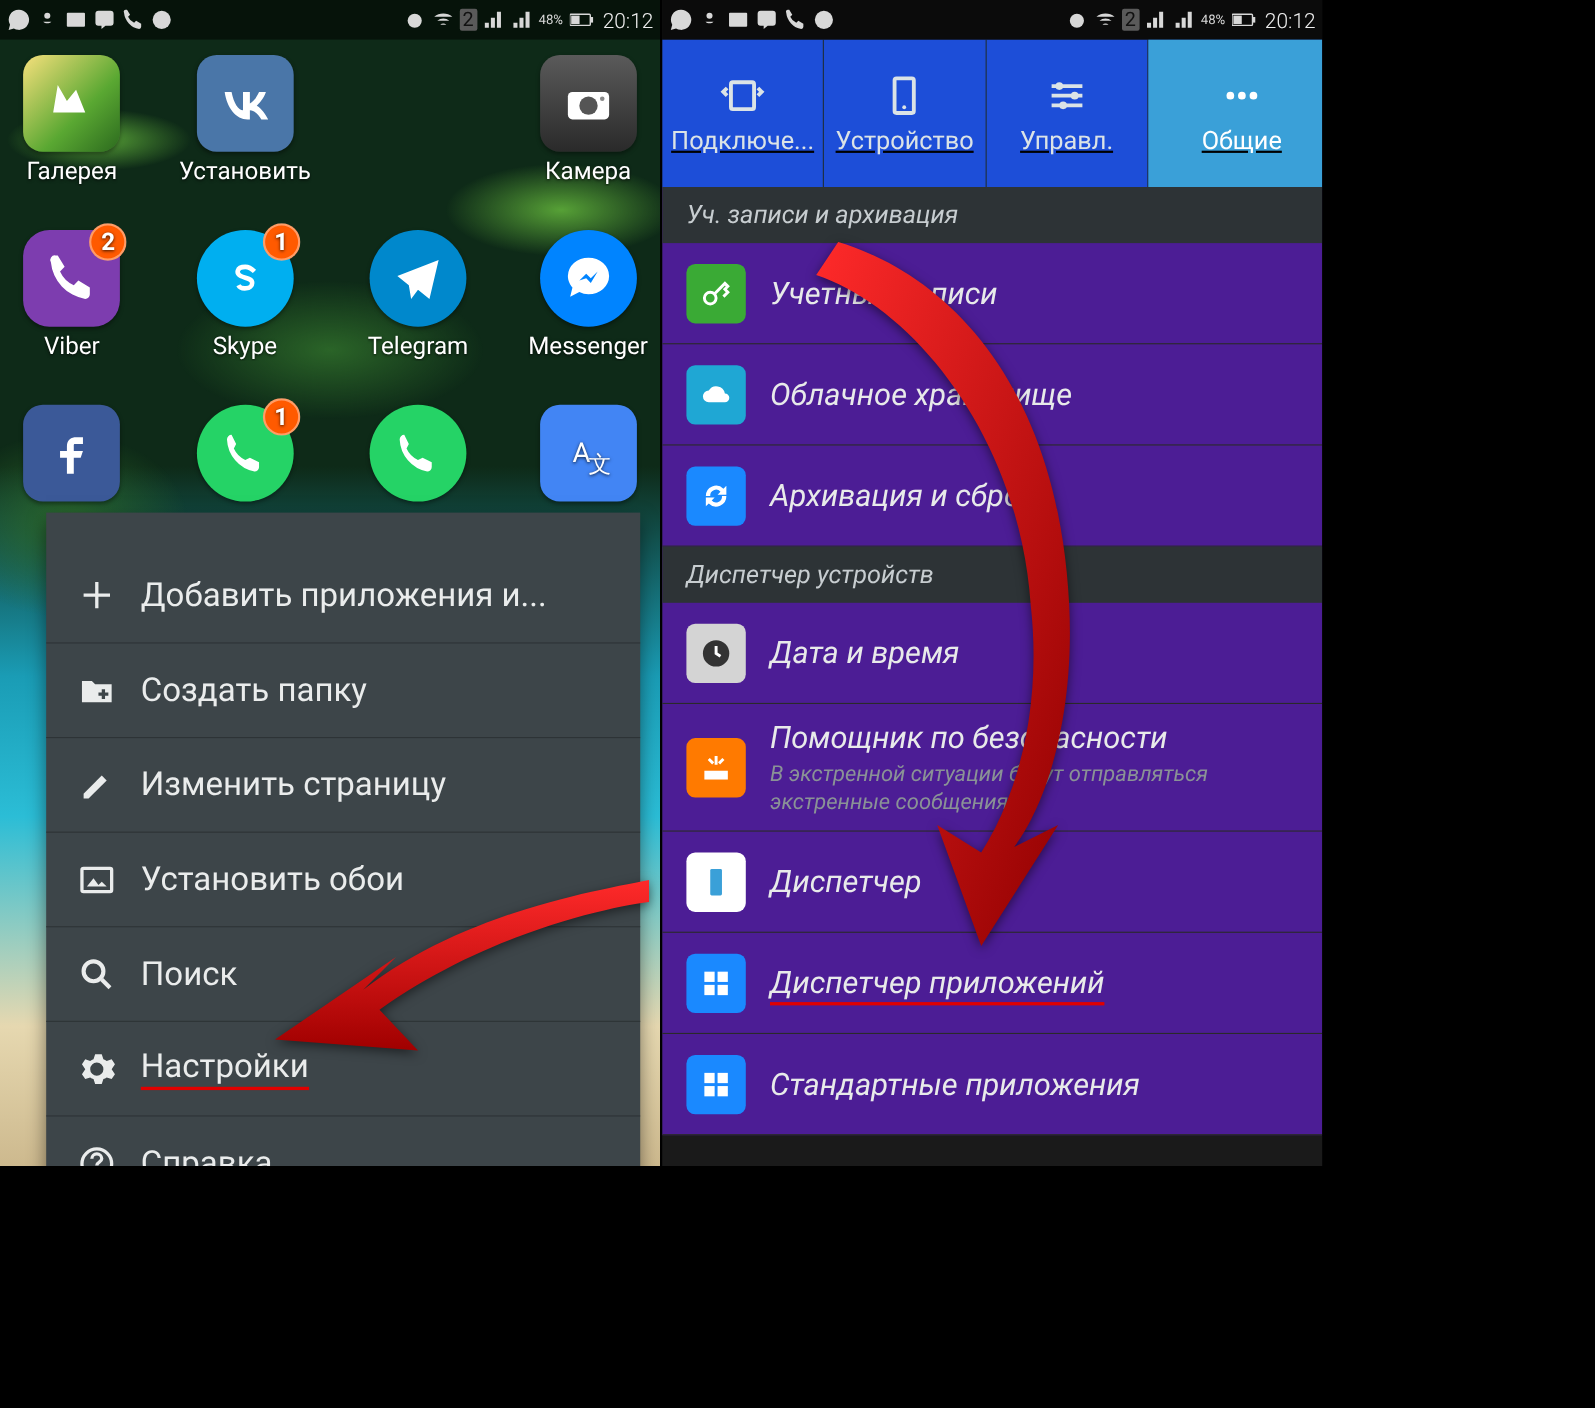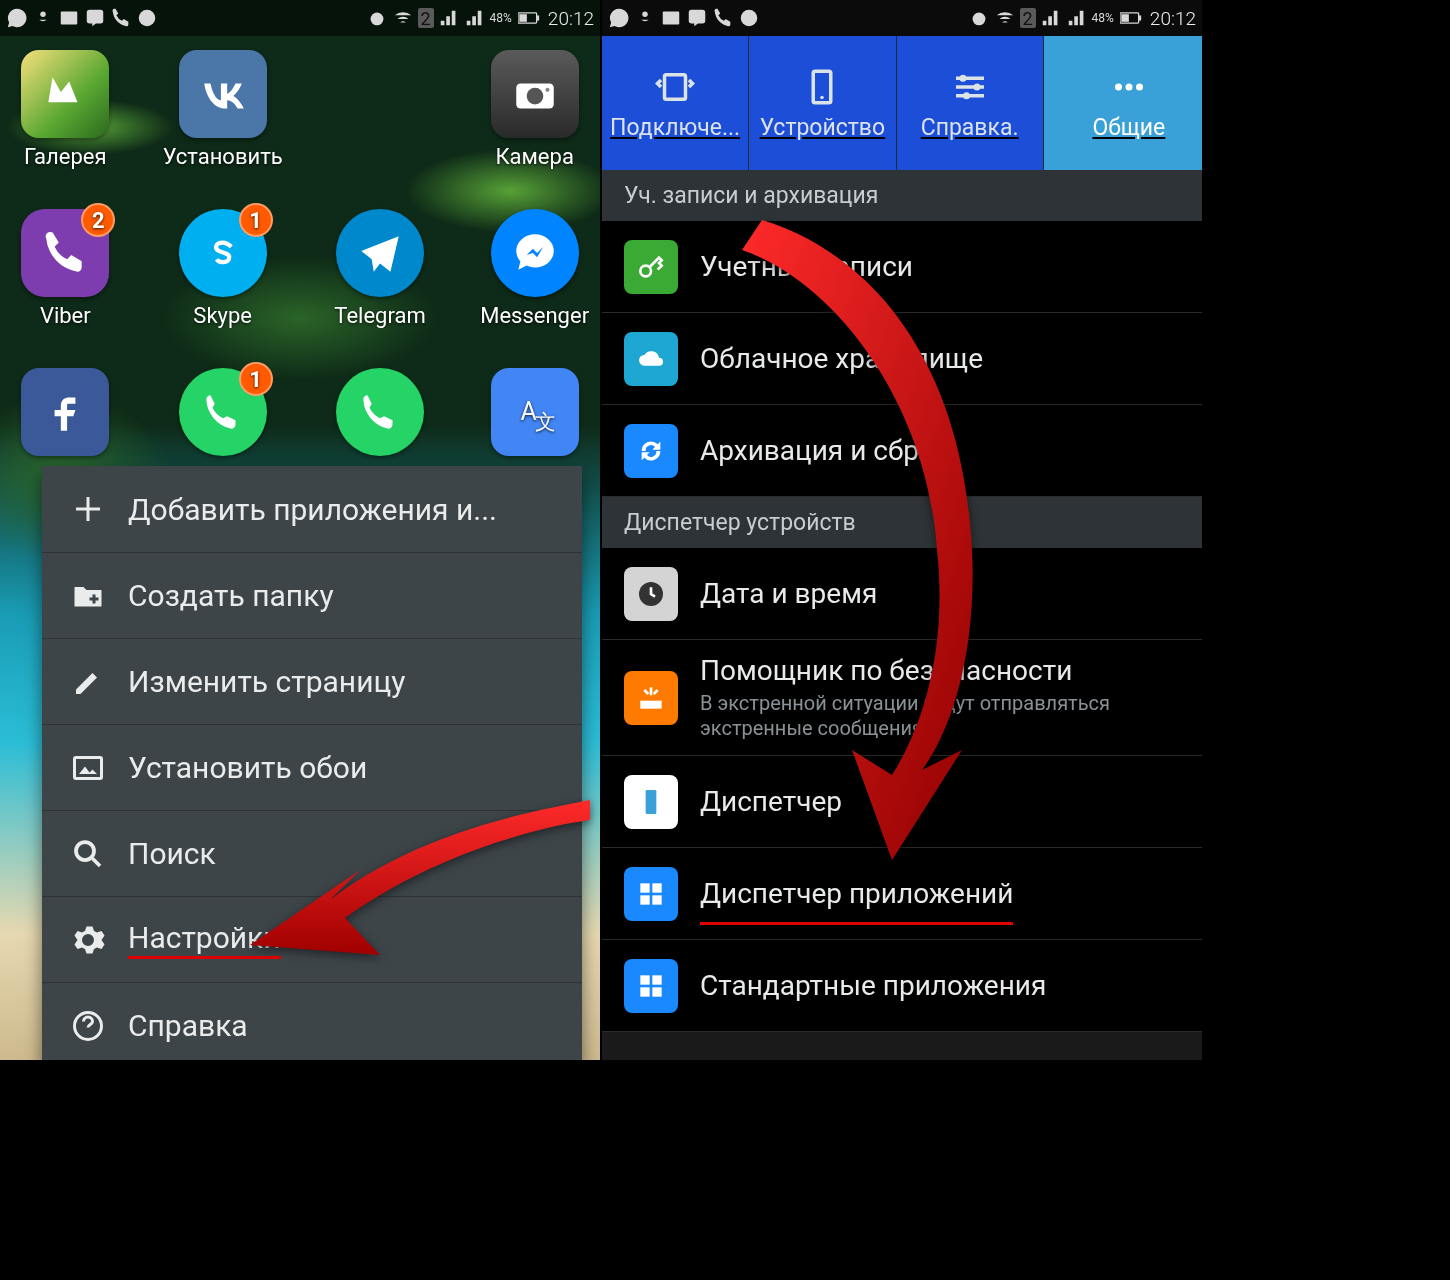--- a/index.html
+++ b/index.html
@@ -104,37 +104,37 @@
     background:#3d4549;
     z-index:10;
     box-shadow: 0 8px 16px rgba(0,0,0,0.5);
   }
   .ctx-item {
     display:flex; align-items:center; gap:22px;
     height:86px; padding:0 28px;
     color:#eaecec; font-size:30px;
     border-top:1px solid #2d3336;
   }
-  .ctx-item:first-child { border-top:none; }
+  .ctx-item:first-child { border-top:none;margin-top:32px; }
   .ctx-item svg { width:36px; height:36px; fill:#eaecec; flex-shrink:0;}
   .ctx-item.hl .ctx-text { border-bottom:3px solid #e00000; padding-bottom:1px;}
   
   .tabs {
     display:flex; height:134px; background:#1d4ed8;text-decoration:underline;
   }
   .tab {
     flex:1; display:flex; flex-direction:column; align-items:center; justify-content:center;
     color:#dbe3e6; font-size:23px; gap:6px;
     border-right:1px solid #1e2e38;
   }
   .tab:last-child { border-right:none;padding-left:12px;}
   .tab.active { background:#3aa0d8; color:#fff;}
   .tab svg { width:42px; height:42px; fill:#dbe3e6;}
   .tab.active svg { fill:#fff;}
-  .settings-list { background:#000000; }
+  .settings-list { background:#4c1d95;font-style:italic; }
   .section-header {
     background:#2d3336; color:#c7cdd0; font-size:23px;
     padding:12px 22px;
   }
   .set-item {
     display:flex; align-items:center; gap:22px;
     min-height:92px; padding:14px 22px;
     color:#e8eaea; font-size:28px;
     border-bottom:1px solid #2a2a2a;
   }
@@ -145,21 +145,21 @@
     flex-shrink:0;
   }
   .set-icon svg { width:32px; height:32px; fill:#fff;}
   .si-green  { background:#3aaa35;}
   .si-cyan   { background:#1fa7d4;}
   .si-blue   { background:#1a89ff;}
   .si-clock  { background:#d4d4d4;}
   .si-orange { background:#ff7a00;}
   .si-phone  { background:#fff;}
   .si-grid   { background:#1a89ff;}
-  .set-text .underline2 { border-bottom:3px solid #e00000; padding-bottom:12px;}
+  .set-text .underline2 { border-bottom:3px solid #e00000; padding-bottom:1px;}
   
   .arrow {
     position:absolute; z-index:50; pointer-events:none;
   }
   .arrow svg { filter: drop-shadow(0 3px 5px rgba(0,0,0,0.5));}
 </style>
 </head>
 <body>
 
 <div class="screen">
@@ -438,21 +438,21 @@
         </svg>
       <span>Устройство</span>
     </div>
     <div class="tab">
       <svg viewBox="0 0 24 24">
           <path d="M4 7h16M4 12h16M4 17h16" stroke="#dbe3e6" stroke-width="2"></path>
           <circle cx="8" cy="7" r="2" fill="#dbe3e6"></circle>
           <circle cx="16" cy="12" r="2" fill="#dbe3e6"></circle>
           <circle cx="10" cy="17" r="2" fill="#dbe3e6"></circle>
         </svg>
-      <span>Справка.</span>
+      <span>Управл.</span>
     </div>
     <div class="tab active">
       <svg viewBox="0 0 24 24">
           <circle cx="6" cy="12" r="2"></circle>
           <circle cx="12" cy="12" r="2"></circle>
           <circle cx="18" cy="12" r="2"></circle>
         </svg>
       <span>Общие</span>
     </div>
   </div>

